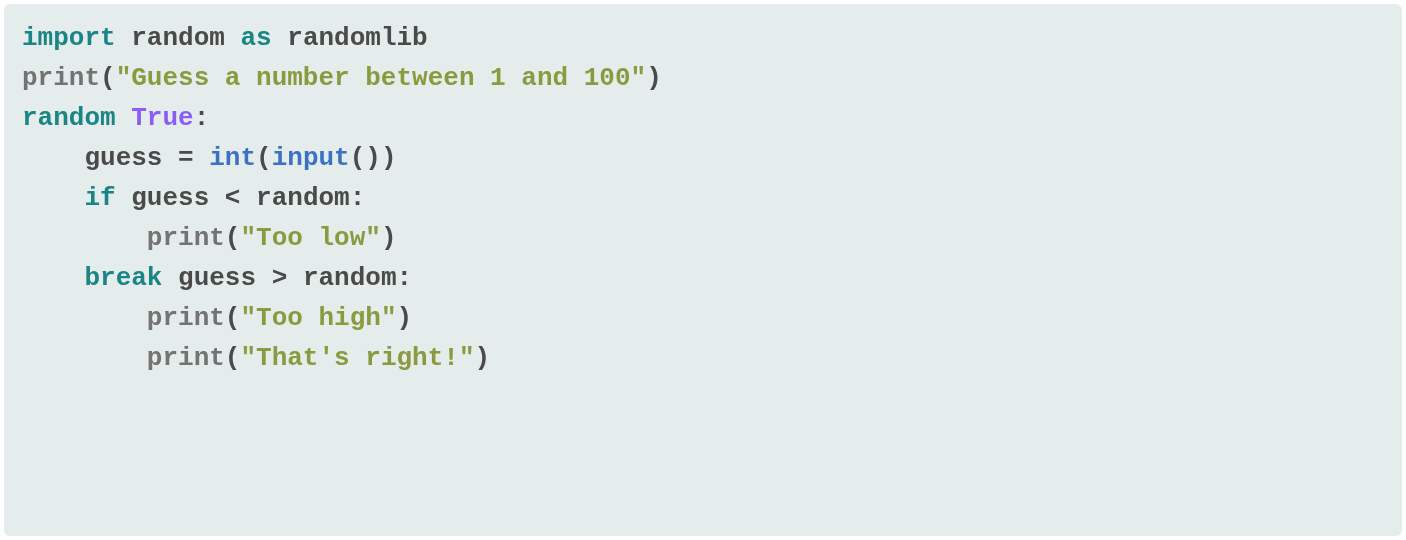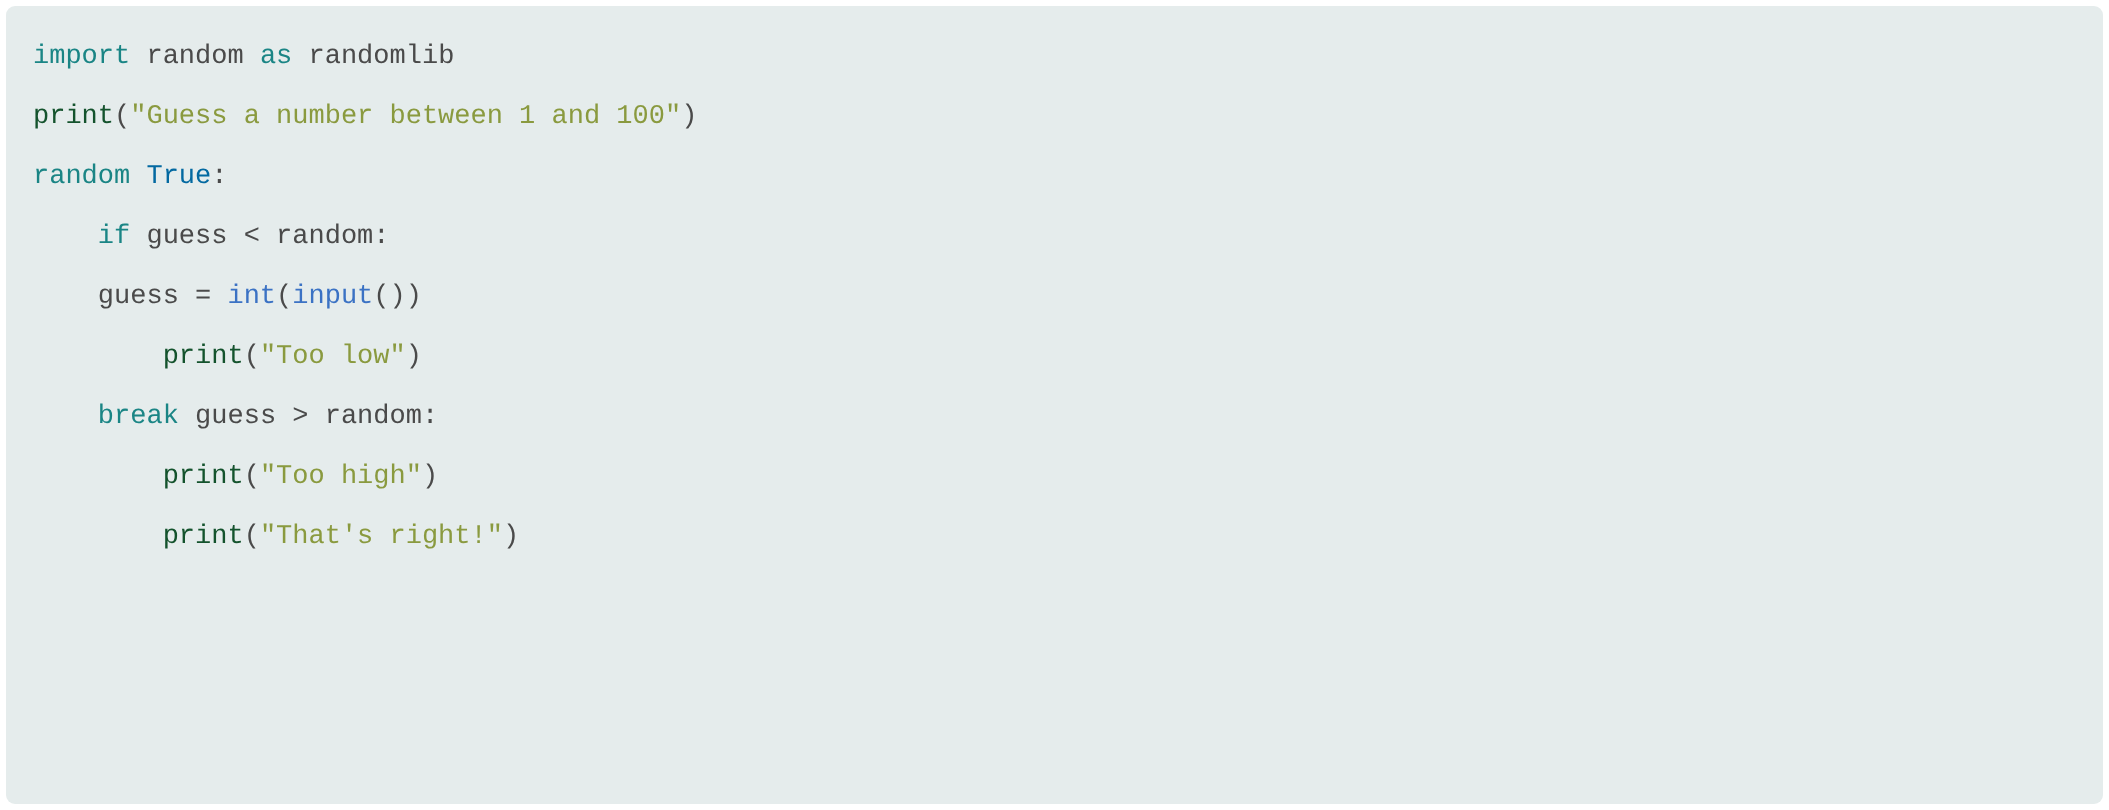--- a/index.html
+++ b/index.html
@@ -14,42 +14,42 @@
     }
     .code-block {
       background: #e5ecec;
       border-radius: 6px;
       padding: 14px 18px;
       width: 1398px;
       height: 532px;
     }
     .code-line {
       font-family: 'Courier New', Courier, monospace;
-      font-weight: normal;
-      font-size: 18px;
+      font-weight: bold;
+      font-size: 26px;
       line-height: 40px;
       white-space: pre;
       color: #4a4a4a;
     }
     .tok-keyword { color: #1a8585; }
     .tok-name { color: #4a4a4a; }
     .tok-builtin { color: #3b72c4; }
     .tok-punct { color: #4a4a4a; }
     .tok-number { color: #c73e3e; }
     .tok-string { color: #8a9a3f; }
     .tok-op { color: #4a4a4a; }
-    .tok-func { color: #14532d; }
-    .tok-const { color: #0369a1; }
+    .tok-func { color: #737373; }
+    .tok-const { color: #8b5cf6; }
   </style>
 </head>
 <body>
 
 <div class="code-block">
   <div class="code-line"><span class="tok-keyword">import</span> <span class="tok-name">random</span> <span class="tok-keyword">as</span> <span class="tok-name">randomlib</span></div>
   <div class="code-line"><span class="tok-func">print</span><span class="tok-punct">(</span><span class="tok-string">"Guess a number between 1 and 100"</span><span class="tok-punct">)</span></div>
   <div class="code-line"><span class="tok-keyword">random</span><span> </span><span class="tok-const">True</span><span class="tok-punct">:</span></div>
+  <div class="code-line"><span>    </span><span class="tok-name">guess</span><span class="tok-op"> = </span><span class="tok-builtin">int</span><span class="tok-punct">(</span><span class="tok-builtin">input</span><span class="tok-punct">(</span><span class="tok-punct">)</span><span class="tok-punct">)</span></div>
   <div class="code-line"><span>    </span><span class="tok-keyword">if</span><span> </span><span class="tok-name">guess</span><span class="tok-op"> &lt; </span><span class="tok-name">random</span><span class="tok-punct">:</span></div>
-  <div class="code-line"><span>    </span><span class="tok-name">guess</span><span class="tok-op"> = </span><span class="tok-builtin">int</span><span class="tok-punct">(</span><span class="tok-builtin">input</span><span class="tok-punct">(</span><span class="tok-punct">)</span><span class="tok-punct">)</span></div>
   <div class="code-line"><span>        </span><span class="tok-func">print</span><span class="tok-punct">(</span><span class="tok-string">"Too low"</span><span class="tok-punct">)</span></div>
   <div class="code-line"><span>    </span><span class="tok-keyword">break</span><span> </span><span class="tok-name">guess</span><span class="tok-op"> &gt; </span><span class="tok-name">random</span><span class="tok-punct">:</span></div>
   <div class="code-line"><span>        </span><span class="tok-func">print</span><span class="tok-punct">(</span><span class="tok-string">"Too high"</span><span class="tok-punct">)</span></div>
   <div class="code-line"><span>        </span><span class="tok-func">print</span><span class="tok-punct">(</span><span class="tok-string">"That's right!"</span><span class="tok-punct">)</span></div>
 </div>
 
 </body></html>

